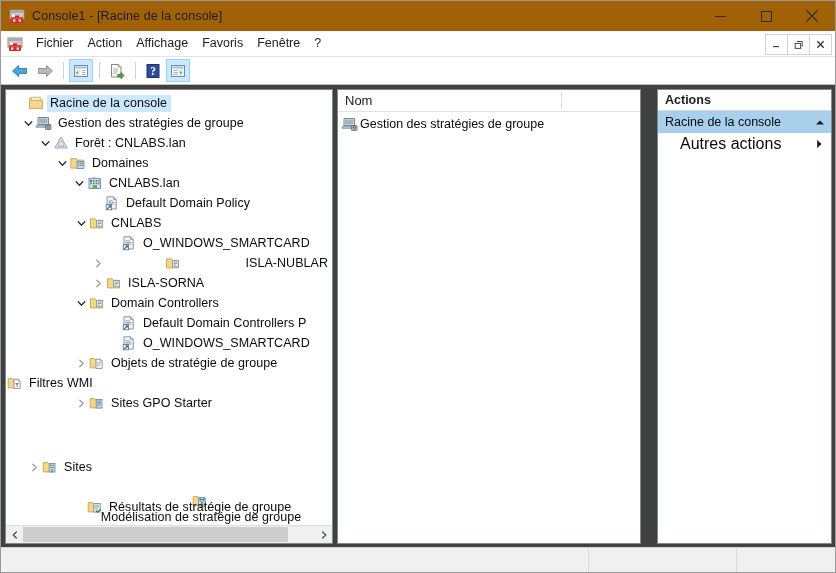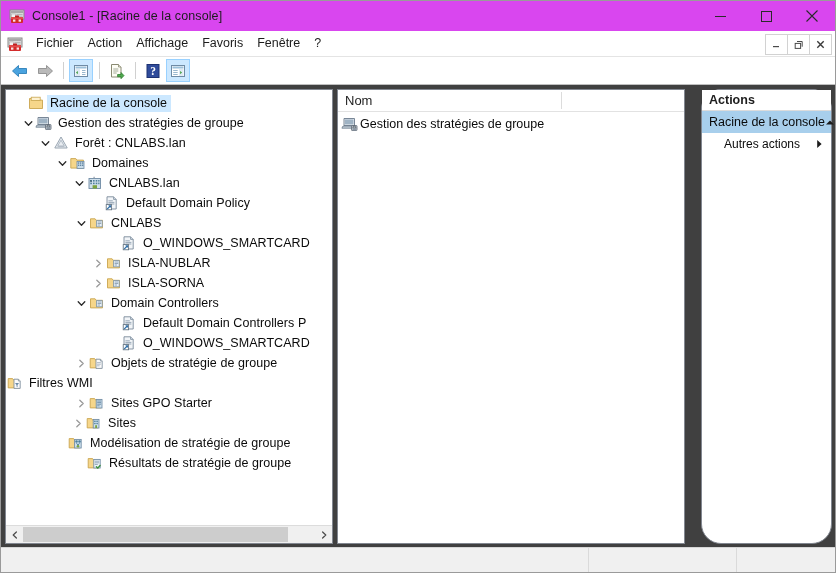--- a/index.html
+++ b/index.html
@@ -24,21 +24,21 @@
     background: #f0f0f0;
     border: 1px solid #9a9a9a;
     box-sizing: border-box;
     display: flex;
     flex-direction: column;
   }
 
   
   .titlebar {
     height: 30px;
-    background: #d946ef;
+    background: #a16207;
     display: flex;
     align-items: center;
     flex: none;
     position: relative;
   }
   .titlebar-icon {
     width: 16px;
     height: 16px;
     margin-left: 8px;
     margin-right: 7px;
@@ -151,21 +151,21 @@
     background: #ffffff;
     border: 1px solid #828790;
     box-sizing: border-box;
     display: flex;
     flex-direction: column;
     min-height: 0;
   }
   .pane-tree  { width: 328px; flex: none; }
   .pane-split { width: 4px; flex: none; }
   .pane-list  { flex: 1 1 auto; min-width: 0; }
-  .pane-actions { width: 131px; flex: none; margin-left: 16px; border-radius: 20px; }
+  .pane-actions { width: 175px; flex: none; margin-left: 16px; }
 
   
   .tree-scroll {
     flex: 1 1 auto;
     overflow: hidden;
     padding-top: 3px;
     min-height: 0;
   }
   .tree-row {
     height: 20px;
@@ -295,21 +295,21 @@
     color: #0a0a0a;
     cursor: default;
     flex: none;
   }
   .act-group .act-label { flex: 1 1 auto; white-space: nowrap; }
   .act-item {
     height: 22px;
     display: flex;
     align-items: center;
     padding: 0 8px 0 22px;
-    font-size: 12px;
+    font-size: 16px;
     color: #0a0a0a;
     cursor: default;
     flex: none;
   }
   .act-item .act-label { flex: 1 1 auto; white-space: nowrap; }
   .act-body { flex: 1 1 auto; min-height: 0; }
 
   
   .statusbar {
     height: 24px;
@@ -595,21 +595,21 @@
               <path d="M3 1.8 h6.6 l2.6 2.6 v9.6 h-9.2 Z" fill="#f2f5f8" stroke="#7b8b9b" stroke-width="0.9"></path>
               <path d="M9.6 1.8 v2.6 h2.6" fill="#d4dde6" stroke="#7b8b9b" stroke-width="0.8"></path>
               <path d="M4.4 5.8 h4.4 M4.4 7.4 h6 M4.4 9 h6" stroke="#8fa0b0" stroke-width="0.9"></path>
               <rect x="2.2" y="9.6" width="5.4" height="5.2" fill="#ffffff" stroke="#5a6b7b" stroke-width="0.8"></rect>
               <path d="M3.2 14 L6.4 10.8 M4.6 10.7 h1.9 v1.9" fill="none" stroke="#2f6fa8" stroke-width="1.1"></path>
             </svg>
           </span>
           <span class="label">O_WINDOWS_SMARTCARD</span>
         </div>
 
-        <div class="tree-row" style="padding-left:99px;">
+        <div class="tree-row" style="padding-left:99px;justify-content:space-between;">
           <span class="chev" style="margin-left:-15px;">
             <svg width="9" height="9" viewBox="0 0 9 9">
                 <path d="M2.8 1.2 L6.2 4.5 L2.8 7.8" fill="none" stroke="#9a9a9a" stroke-width="1.3" stroke-linecap="round" stroke-linejoin="round"></path>
               </svg>
           </span>
           <span class="tree-icon">
             <svg width="16" height="16" viewBox="0 0 16 16">
               <path d="M1.5 3.8 h4.6 l1.1 1.5 h6.3 v7.6 h-12 Z" fill="#f6d68a" stroke="#c9a54f" stroke-width="0.9"></path>
               <rect x="7.6" y="5.6" width="5.6" height="6.2" fill="#e9f1f7" stroke="#7f96aa" stroke-width="0.8"></rect>
               <path d="M8.6 7 h3.6 M8.6 8.5 h3.6 M8.6 10 h2.4" stroke="#7f96aa" stroke-width="0.8"></path>
@@ -721,41 +721,41 @@
           <span class="tree-icon">
             <svg width="16" height="16" viewBox="0 0 16 16">
               <path d="M1.2 3.6 h4.4 l1.1 1.5 h5.6 v7.8 h-11.1 Z" fill="#f6d68a" stroke="#c9a54f" stroke-width="0.9"></path>
               <rect x="7.2" y="4.4" width="5.8" height="8.6" fill="#cfe0ec" stroke="#6f8ba5" stroke-width="0.85"></rect>
               <path d="M8.2 6 h3.8 M8.2 7.6 h3.8 M8.2 9.2 h3.8 M8.2 10.8 h2.4" stroke="#5b7f9c" stroke-width="0.8"></path>
             </svg>
           </span>
           <span class="label">Sites GPO Starter</span>
         </div>
 
-        <div class="tree-row" style="padding-left:64px;">
+        <div class="tree-row" style="padding-left:20px;margin-top:44px;">
           <span class="chev">
             <svg width="9" height="9" viewBox="0 0 9 9">
                 <path d="M2.8 1.2 L6.2 4.5 L2.8 7.8" fill="none" stroke="#9a9a9a" stroke-width="1.3" stroke-linecap="round" stroke-linejoin="round"></path>
               </svg>
           </span>
           <span class="tree-icon">
             <svg width="16" height="16" viewBox="0 0 16 16">
               <path d="M1.2 3.6 h4.4 l1.1 1.5 h5.6 v7.8 h-11.1 Z" fill="#f6d68a" stroke="#c9a54f" stroke-width="0.9"></path>
               <rect x="7.2" y="4.4" width="5.8" height="8.6" fill="#cfe0ec" stroke="#6f8ba5" stroke-width="0.85"></rect>
               <rect x="8.2" y="5.6" width="1.4" height="1.4" fill="#4e7f9c"></rect>
               <rect x="10.4" y="5.6" width="1.4" height="1.4" fill="#4e7f9c"></rect>
               <rect x="8.2" y="7.8" width="1.4" height="1.4" fill="#4e7f9c"></rect>
               <rect x="10.4" y="7.8" width="1.4" height="1.4" fill="#4e7f9c"></rect>
               <rect x="9.2" y="10.2" width="1.8" height="2.8" fill="#7aa33f"></rect>
             </svg>
           </span>
           <span class="label">Sites</span>
         </div>
 
-        <div class="tree-row" style="padding-left:46px;">
+        <div class="tree-row" style="padding-left:65px;flex-direction:column;">
           <span class="chev"></span>
           <span class="tree-icon">
             <svg width="16" height="16" viewBox="0 0 16 16">
               <path d="M1.2 3.6 h4.4 l1.1 1.5 h5.6 v7.8 h-11.1 Z" fill="#f6d68a" stroke="#c9a54f" stroke-width="0.9"></path>
               <rect x="6.6" y="4.4" width="6.6" height="8.6" fill="#cfe0ec" stroke="#6f8ba5" stroke-width="0.85"></rect>
               <circle cx="8.5" cy="6.6" r="1.25" fill="#4e7f9c"></circle>
               <circle cx="11.5" cy="6.6" r="1.25" fill="#4e7f9c"></circle>
               <path d="M8.5 8.2 L10 10.2 L11.5 8.2" fill="none" stroke="#4e7f9c" stroke-width="0.9"></path>
               <circle cx="10" cy="11.3" r="1.3" fill="#7aa33f"></circle>
             </svg>

